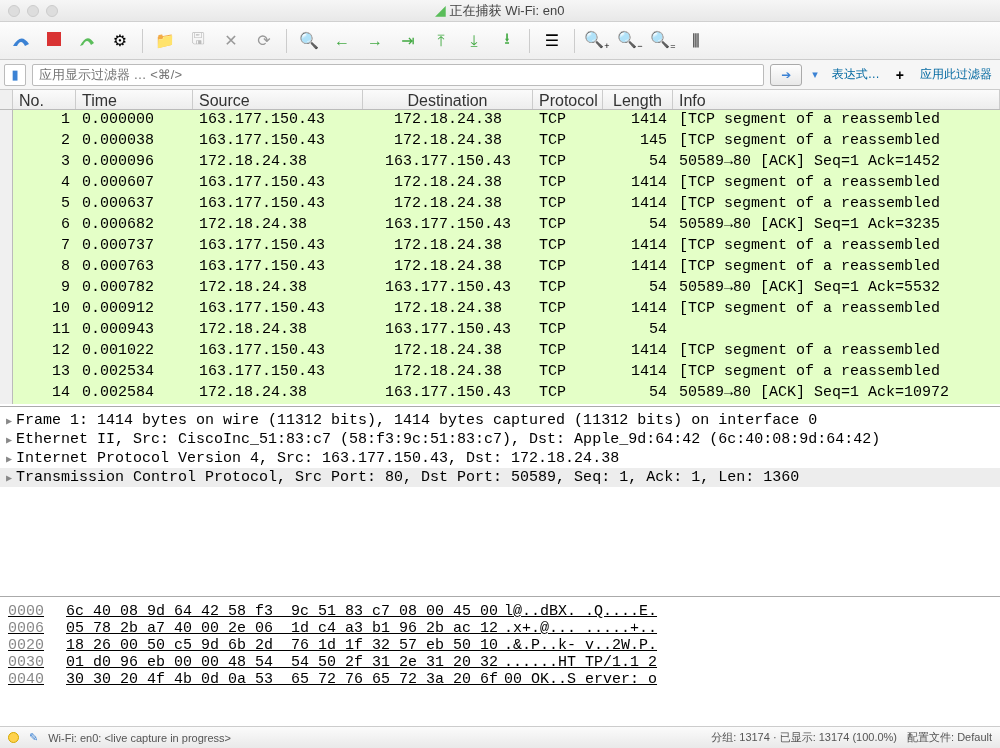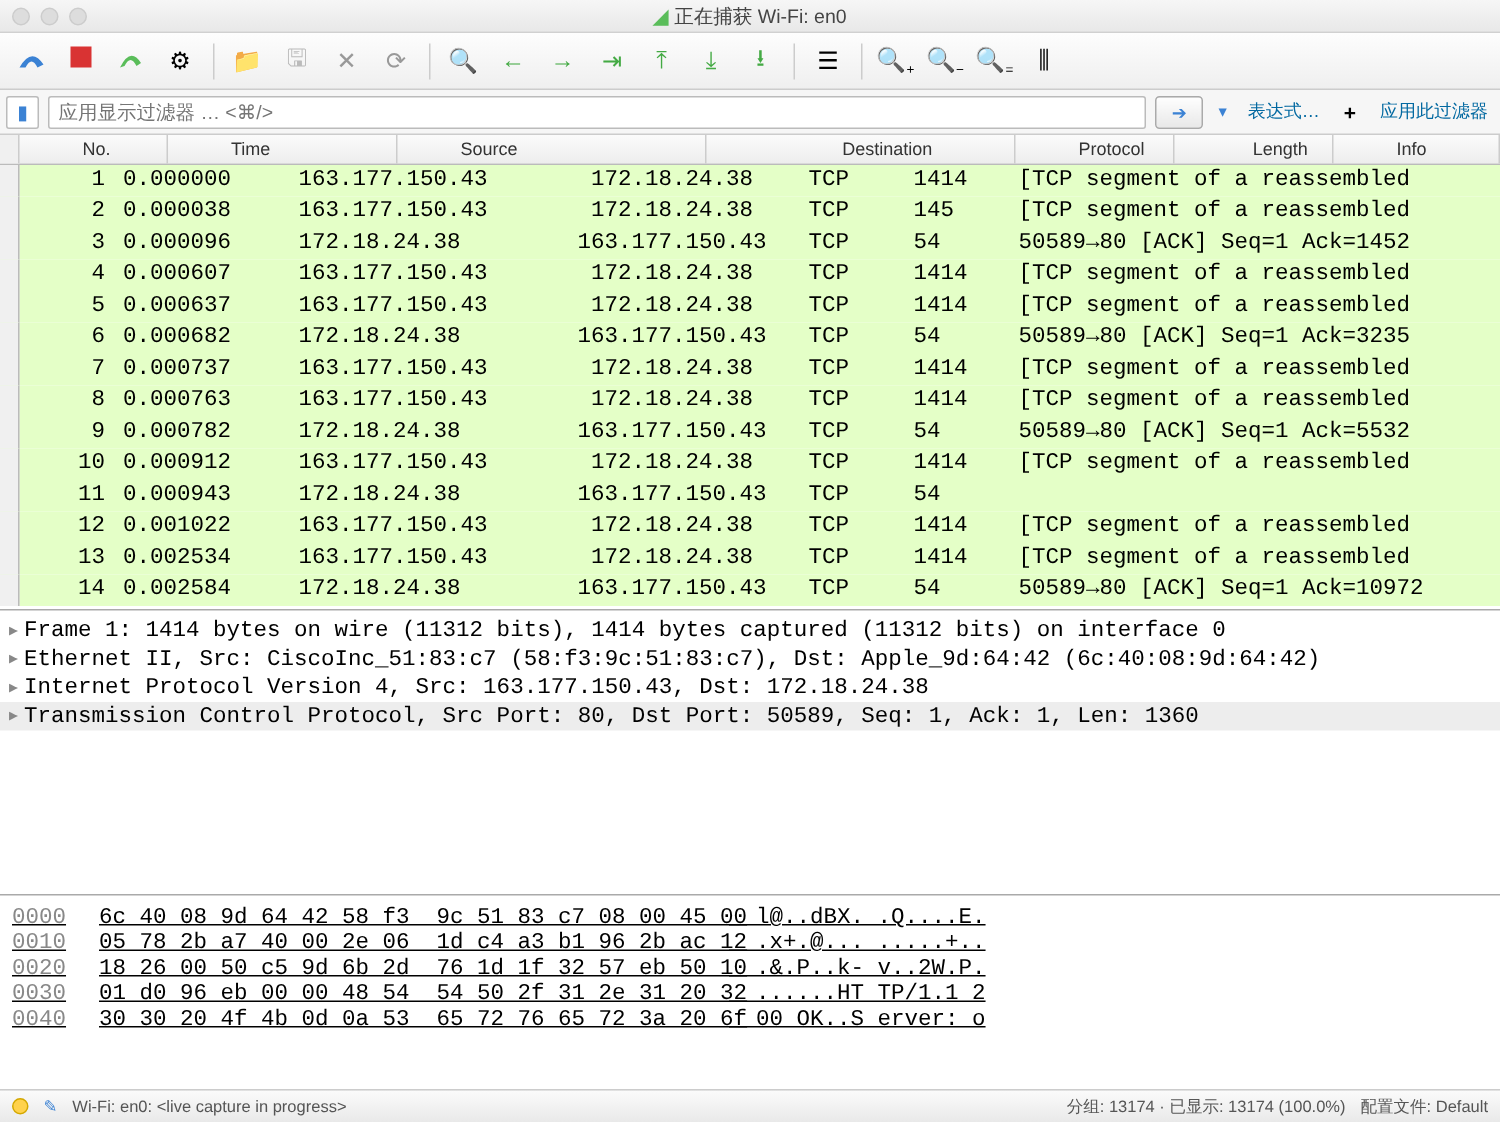--- a/index.html
+++ b/index.html
@@ -18,32 +18,32 @@
   
   .filterbar { height: 30px; background: #f6f6f6; border-bottom: 1px solid #ccc; display: flex; align-items: center; padding: 0 4px; gap: 6px; }
   .filter-icon-box { width: 22px; height: 22px; border: 1px solid #bbb; background:#fff; display:flex; align-items:center; justify-content:center; border-radius:2px;}
   .filter-input { flex: 1; height: 22px; border: 1px solid #bbb; background: #fff; padding: 0 6px; font-size: 13px; border-radius: 2px; color:#737373;}
   .apply-btn { height: 22px; padding: 0 10px; background: linear-gradient(#fefefe,#e8e8e8); border: 1px solid #aaa; border-radius: 3px; font-size: 12px; cursor:pointer;}
   .dropdown-arrow { color: #3b82d4; font-size: 11px; padding: 0 4px;}
   .filterbar-txt { font-size: 12px; color:#0369a1; padding: 0 4px; cursor:pointer;}
   .plus-btn { font-size: 14px; font-weight:bold; padding:0 6px; cursor:pointer;}
   
   .packet-list { flex: 0 0 316px; background: #fff; overflow: hidden; display:flex; flex-direction:column;}
-  .pl-header { display: flex; background: linear-gradient(#fbfbfb,#ededed); border-bottom: 1px solid #bbb; height: 20px; font-size: 12px; color:#333;gap:36px;}
+  .pl-header { display: flex; background: linear-gradient(#fbfbfb,#ededed); border-bottom: 1px solid #bbb; height: 20px; font-size: 16px; color:#333;}
   .pl-header > div { border-right: 1px solid #ccc; padding: 2px 6px; overflow:hidden; white-space:nowrap;}
   .pl-body { flex:1; overflow-y: auto; font-family: "Menlo","Courier New",monospace; font-size: 15px; }
   .pl-row { display: flex; height: 21px; background: #e4ffc7; }
   .pl-row > div { padding: 1px 6px; white-space: nowrap; overflow: hidden; }
   .scroll-ind { width:12px; border-right:1px solid #bbb; background:#f0f0f0;}
   .col-no { width: 63px; text-align: right; }
   .col-time { width: 117px; }
   .col-src { width: 170px; }
   .col-dst { width: 170px; text-align: center; }
   .col-proto { width: 70px; }
-  .col-len { width: 70px; }
+  .col-len { width: 70px; text-align: right; }
   .col-info { flex: 1; }
   .pl-header .col-no { text-align:left;}
   .pl-header .col-len { text-align:center;}
 
   .details-pane { flex: 0 0 190px; background: #fff; border-top: 1px solid #aaa; padding: 4px 0; font-family: "Menlo","Courier New",monospace; font-size: 15px; overflow-y:auto;}
   .detail-line { padding: 1px 4px; cursor: pointer; display:flex;}
   .detail-line.hl { background: #ededed; }
   .tri { color: #888; font-size: 10px; padding: 3px 4px 0 2px;}
   
   .hex-pane { flex: 1; background: #fff; border-top: 1px solid #aaa; padding: 6px 8px; font-family: "Menlo","Courier New",monospace; font-size: 15px; overflow:auto;text-decoration:underline;}
@@ -324,21 +324,21 @@
       <span>Internet Protocol Version 4, Src: 163.177.150.43, Dst: 172.18.24.38</span>
     </div>
     <div class="detail-line hl">
       <span class="tri">▶</span>
       <span>Transmission Control Protocol, Src Port: 80, Dst Port: 50589, Seq: 1, Ack: 1, Len: 1360</span>
     </div>
   </div>
 
 <div class="hex-pane" id="hex">
     <div class="hex-row"><span class="hex-offset">0000</span><span class="hex-bytes">6c 40 08 9d 64 42 58 f3  9c 51 83 c7 08 00 45 00</span><span class="hex-ascii">  l@..dBX. .Q....E.</span></div>
-    <div class="hex-row"><span class="hex-offset">0010</span><span class="hex-bytes">05 78 2b a7 40 00 2e 06  1d c4 a3 b1 96 2b ac 12</span><span class="hex-ascii">  .x+.@... .....+..</span></div>
+    <div class="hex-row"><span class="hex-offset">0006</span><span class="hex-bytes">05 78 2b a7 40 00 2e 06  1d c4 a3 b1 96 2b ac 12</span><span class="hex-ascii">  .x+.@... .....+..</span></div>
     <div class="hex-row"><span class="hex-offset">0020</span><span class="hex-bytes">18 26 00 50 c5 9d 6b 2d  76 1d 1f 32 57 eb 50 10</span><span class="hex-ascii">  .&amp;.P..k- v..2W.P.</span></div>
     <div class="hex-row"><span class="hex-offset">0030</span><span class="hex-bytes">01 d0 96 eb 00 00 48 54  54 50 2f 31 2e 31 20 32</span><span class="hex-ascii">  ......HT TP/1.1 2</span></div>
     <div class="hex-row"><span class="hex-offset">0040</span><span class="hex-bytes">30 30 20 4f 4b 0d 0a 53  65 72 76 65 72 3a 20 6f</span><span class="hex-ascii">  00 OK..S erver: o</span></div>
   </div>
 
 <div class="statusbar">
   <div class="status-left">
     <div class="status-led"></div>
     <span style="color:#3b82d4">✎</span>
     <span>Wi-Fi: en0: &lt;live capture in progress&gt;</span>

